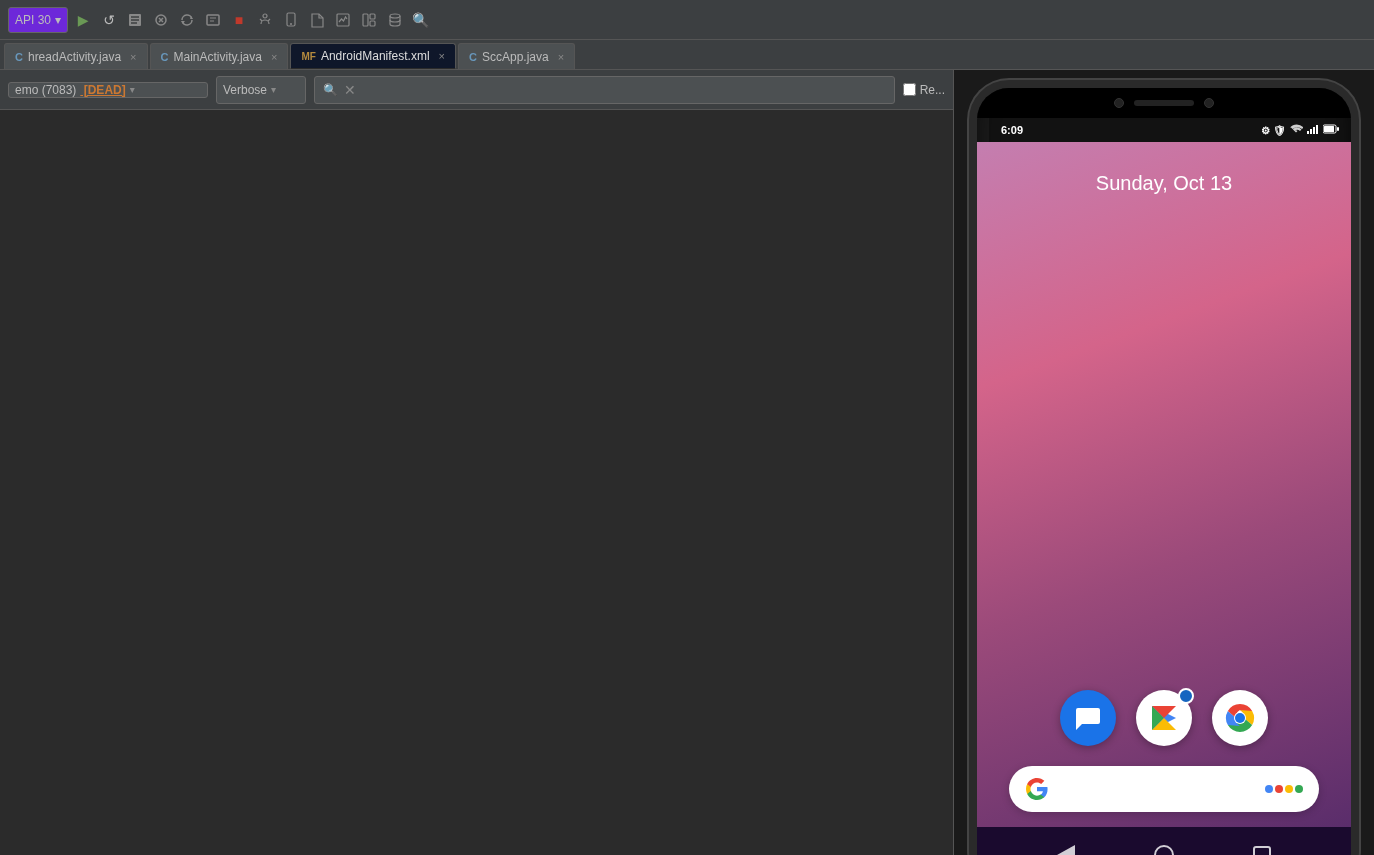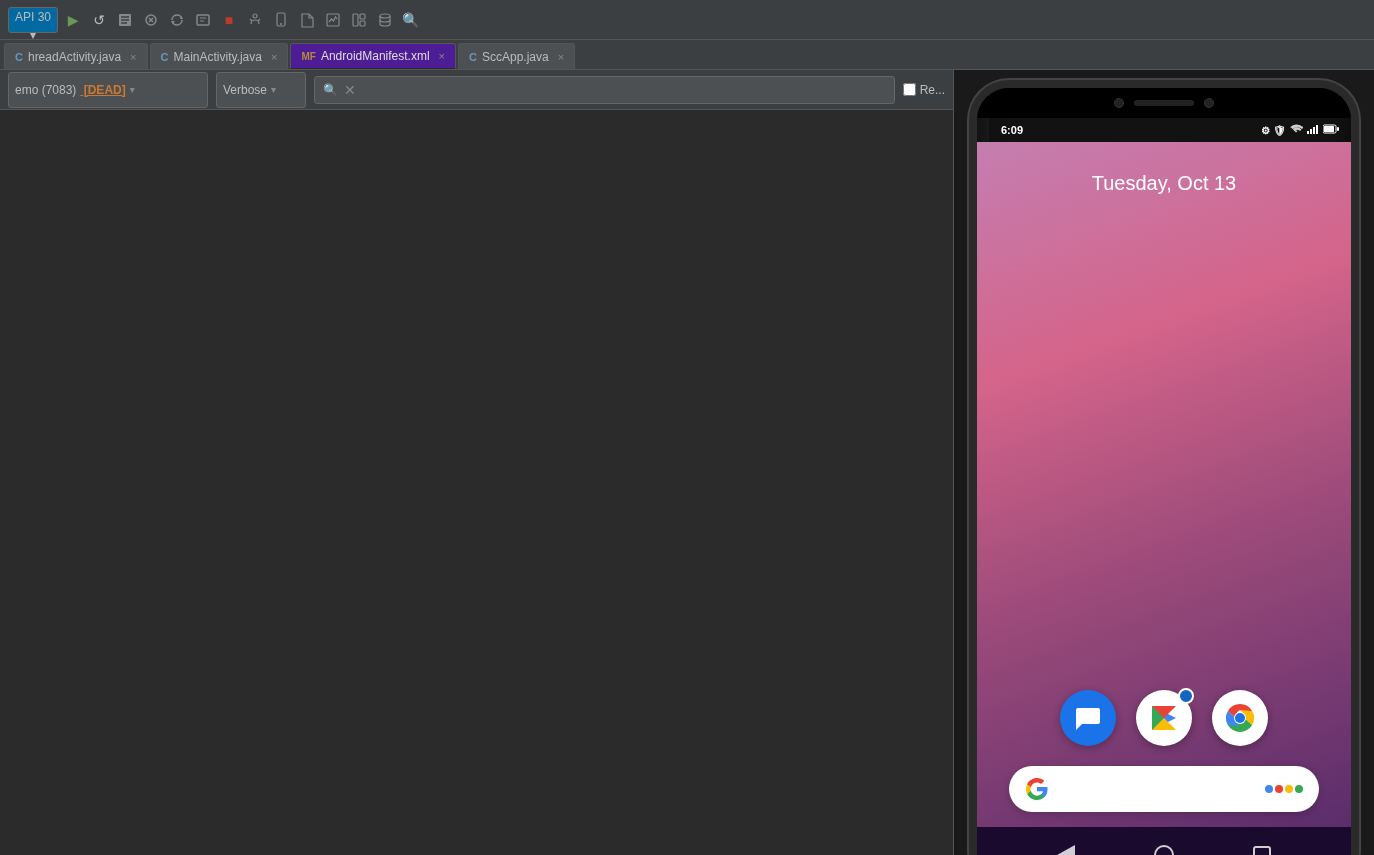--- a/index.html
+++ b/index.html
@@ -11,30 +11,29 @@
       align-items: center;
       background: #3c3f41;
       height: 40px;
       padding: 0 8px;
       gap: 4px;
       border-bottom: 1px solid #555;
     }
     .api-selector {
       display: flex;
       align-items: center;
-      background: #0369a1;
+      background: #6d28d9;
       border: 1px solid #666;
       border-radius: 3px;
       padding: 2px 6px;
       color: #bbb;
       font-size: 12px;
       gap: 4px;
       cursor: pointer;
       height: 26px;
-      flex-direction: column;
     }
     .toolbar-icon {
       width: 22px;
       height: 22px;
       display: flex;
       align-items: center;
       justify-content: center;
       cursor: pointer;
       border-radius: 2px;
       color: #bbb;
@@ -60,21 +59,21 @@
       background: #4c5052;
       border: 1px solid #555;
       border-bottom: none;
       border-radius: 3px 3px 0 0;
       color: #bbb;
       font-size: 12px;
       cursor: pointer;
       height: 26px;
       margin-right: 2px;
     }
-    .tab.active { background: #4c1d95; border-bottom: 1px solid #2b2b2b; color: #ddd; }
+    .tab.active { background: #0f172a; border-bottom: 1px solid #2b2b2b; color: #ddd; }
     .tab .tab-icon { font-size: 11px; font-weight: bold; }
     .tab .tab-icon.c { color: #6897bb; }
     .tab .tab-icon.mf { color: #b48a3e; font-size: 10px; }
     .tab .close-btn { font-size: 11px; color: #888; cursor: pointer; margin-left: 4px; }
 
     
     .main-area {
       display: flex;
       height: calc(855px - 40px - 30px);
       background: #2b2b2b;
@@ -102,36 +101,36 @@
     .process-select {
       display: flex;
       align-items: center;
       background: #4c5052;
       border: 1px solid #666;
       border-radius: 3px;
       padding: 2px 6px;
       color: #bbb;
       font-size: 12px;
       cursor: pointer;
-      height: 36px;
+      height: 16px;
       gap: 4px;
       min-width: 200px;
     }
     .process-select .dead-label { color: #cc7832; font-weight: bold; text-decoration: underline; }
     .verbose-select {
       display: flex;
       align-items: center;
       background: #4c5052;
       border: 1px solid #666;
       border-radius: 3px;
       padding: 2px 6px;
       color: #bbb;
       font-size: 12px;
       cursor: pointer;
-      height: 36px;
+      height: 28px;
       gap: 4px;
       min-width: 90px;
     }
     .search-box {
       display: flex;
       align-items: center;
       background: #4c5052;
       border: 1px solid #666;
       border-radius: 3px;
       padding: 2px 8px;
@@ -516,21 +515,21 @@
               <rect x="0" y="1" width="13" height="8" rx="1.5" stroke="white" stroke-width="1" fill="none"></rect>
               <rect x="1" y="2" width="10" height="6" fill="white" rx="0.5"></rect>
               <rect x="14" y="3" width="2" height="4" fill="white" rx="1"></rect>
             </svg>
           </span>
         </div>
       </div>
 
       <div class="phone-screen">
 
-        <div class="phone-date">Tuesday, Oct 13</div>
+        <div class="phone-date">Sunday, Oct 13</div>
 
         <div style="flex:1"></div>
 
         <div class="app-icons-row">
 
           <div class="app-icon messages">
             <svg width="28" height="28" viewBox="0 0 28 28" fill="white">
               <path d="M4 4h20a2 2 0 012 2v12a2 2 0 01-2 2H8l-6 6V6a2 2 0 012-2z"></path>
             </svg>
           </div>

